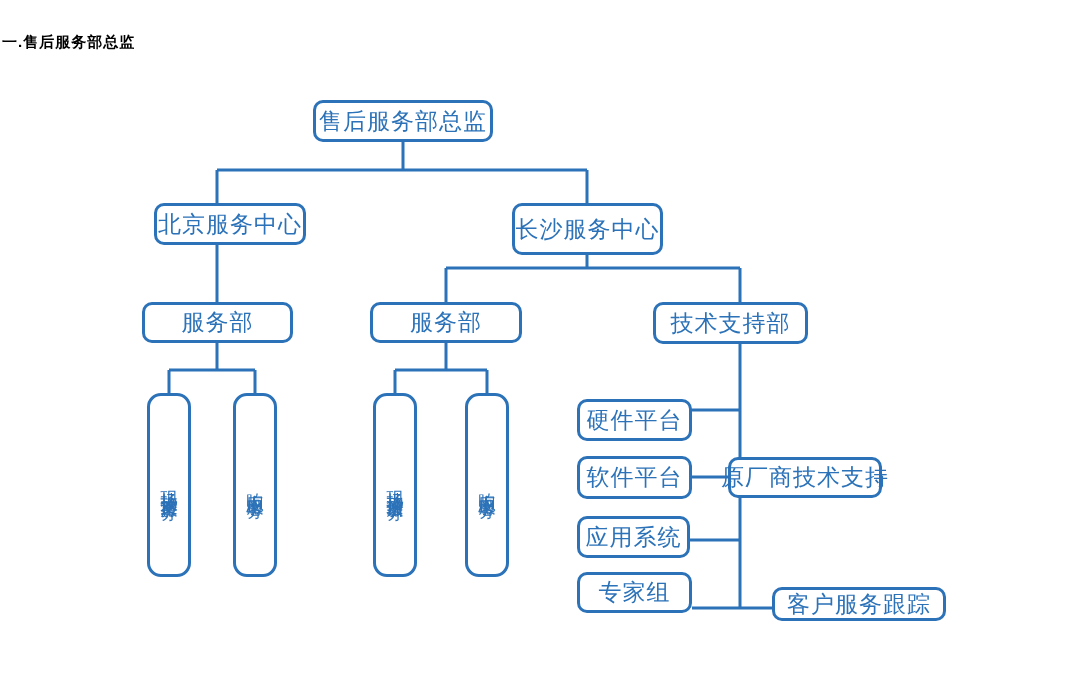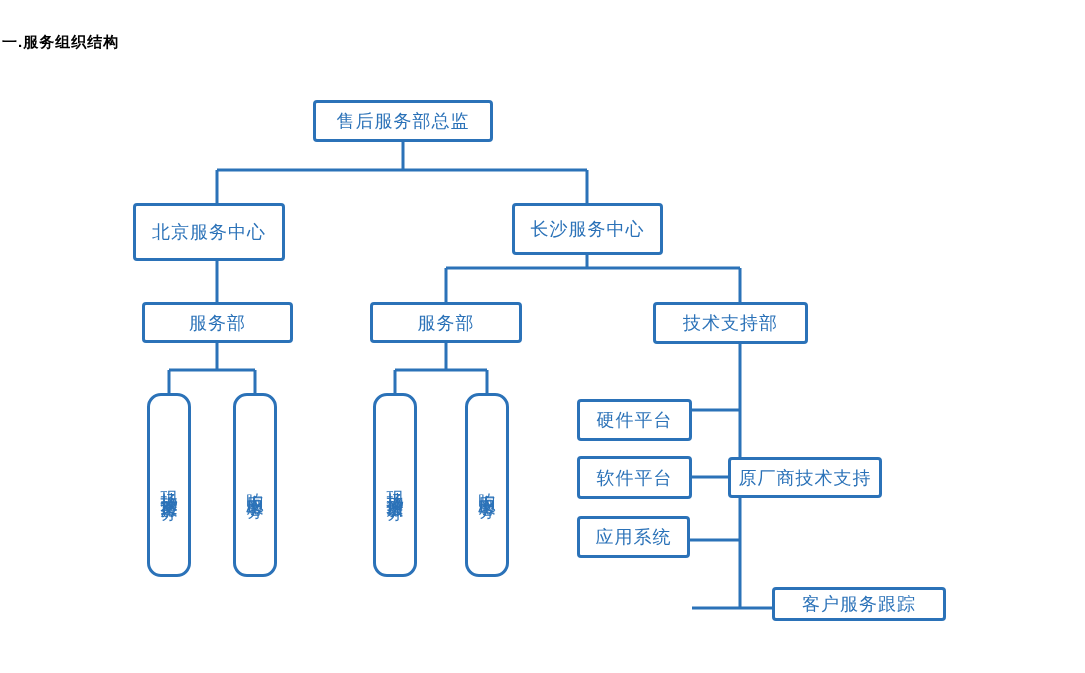--- a/index.html
+++ b/index.html
@@ -29,64 +29,64 @@
     left: 0; top: 0;
   }
   .connectors path {
     stroke: var(--accent);
     stroke-width: 3;
     fill: none;
   }
   .node {
     position: absolute;
     border: 3px solid var(--accent);
-    border-radius: 4px;
+    border-radius: 10px;
     background: #ffffff;
     color: var(--accent);
     display: flex;
     align-items: center;
     justify-content: center;
-    font-size: 18px;
+    font-size: 23px;
     letter-spacing: 1px;
     white-space: nowrap;
     line-height: 1;
   }
   .node.vertical {
     writing-mode: vertical-lr;
     text-orientation: upright;
     border-radius: 14px;
     font-size: 17px;
     letter-spacing: 2px;
     white-space: normal;
   }
 </style>
 </head>
 <body>
 
 <div class="canvas">
 
-  <div class="heading">一.服务组织结构</div>
+  <div class="heading">一.售后服务部总监</div>
 
   <svg class="connectors" width="1085" height="673" viewBox="0 0 1085 673" aria-hidden="true">
     <path d="
       M403 142 V170  M217 170 H587  M217 170 V203  M587 170 V203
       M217 245 V302
       M587 245 V268  M446 268 H740  M446 268 V302  M740 268 V302
       M217 343 V370  M169 370 H255  M169 370 V393  M255 370 V393
       M446 343 V370  M395 370 H487  M395 370 V393  M487 370 V393
       M740 343 V608
       M692 410 H740
       M692 477 H772
       M690 540 H740
       M692 608 H772"></path>
   </svg>
 
   <div class="node" style="left:313px; top:100px; width:180px; height:42px">售后服务部总监</div>
 
-  <div class="node" style="left:133px; top:203px; width:152px; height:58px">北京服务中心</div>
+  <div class="node" style="left:154px; top:203px; width:152px; height:42px">北京服务中心</div>
 
   <div class="node" style="left:512px; top:203px; width:151px; height:52px">长沙服务中心</div>
 
   <div class="node" style="left:142px; top:302px; width:151px; height:41px">服务部</div>
 
   <div class="node" style="left:370px; top:302px; width:152px; height:41px">服务部</div>
 
   <div class="node" style="left:653px; top:302px; width:155px; height:42px">技术支持部</div>
 
   <div class="node vertical" style="left:147px; top:393px; width:44px; height:184px">现场技术支持服务</div>
@@ -96,18 +96,19 @@
   <div class="node vertical" style="left:373px; top:393px; width:44px; height:184px">现场支持培训服务</div>
 
   <div class="node vertical" style="left:465px; top:393px; width:44px; height:184px">响应中心服务</div>
 
   <div class="node" style="left:577px; top:399px; width:115px; height:42px">硬件平台</div>
 
   <div class="node" style="left:577px; top:516px; width:113px; height:42px">应用系统</div>
 
   <div class="node" style="left:577px; top:456px; width:115px; height:43px">软件平台</div>
 
+  <div class="node" style="left:577px; top:572px; width:115px; height:41px">专家组</div>
 
   <div class="node" style="left:728px; top:457px; width:154px; height:41px">原厂商技术支持</div>
 
   <div class="node" style="left:772px; top:587px; width:174px; height:34px">客户服务跟踪</div>
 
 </div>
 
 </body></html>

